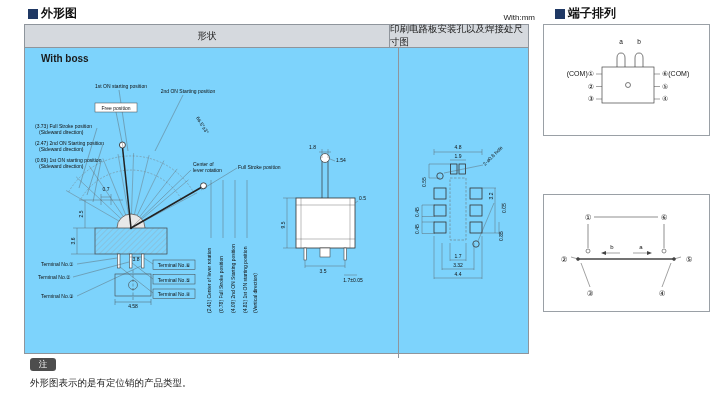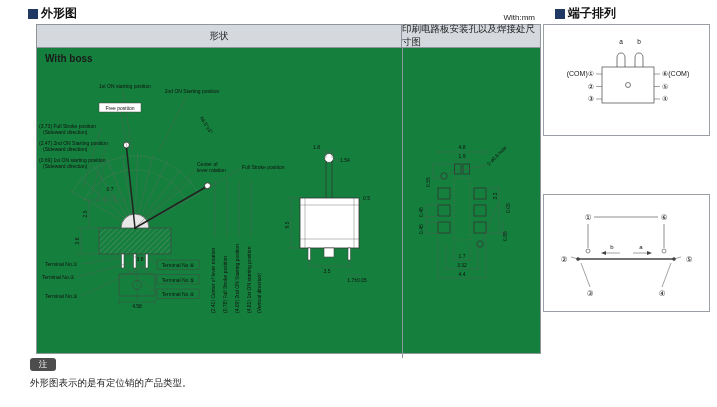--- a/index.html
+++ b/index.html
@@ -2,28 +2,28 @@
 <html><head>
 <meta charset="utf-8">
 <style>
   html,body { margin:0; padding:0; background:#fff; }
   .page { position:relative; width:717px; height:407px; background:#ffffff;
           font-family:"Liberation Sans", sans-serif; color:#1a1a1a; overflow:hidden; }
   .section-title { position:absolute; display:flex; align-items:center; gap:3px;
                    font-weight:bold; font-size:12px; color:#111; }
   .sq { width:10px; height:10px; background:#1f3864; flex:0 0 auto; }
   .unit { position:absolute; left:490px; top:13px; width:45px; text-align:right; font-size:8px; }
-  .outline-table { position:absolute; left:36px; top:24px; width:505px; height:330px;
-                   border:1px solid #8f959c; box-sizing:border-box; background:#15803d; }
+  .outline-table { position:absolute; left:24px; top:24px; width:505px; height:330px;
+                   border:1px solid #8f959c; box-sizing:border-box; background:#7dd3fc; }
   .table-header { display:flex; height:22px; background:#d5d9de; border-bottom:1px solid #8f959c;
                   font-size:9.5px; color:#222; }
   .th1 { width:365px; border-right:1px solid #8f959c; box-sizing:border-box;
          display:flex; align-items:center; justify-content:center; }
   .th2 { flex:1; display:flex; align-items:center; justify-content:center; }
-  .table-body { position:relative; height:310px; }
+  .table-body { position:relative; height:310px;margin-left:8px; }
   .col-divider { position:absolute; left:365px; top:0; width:1px; height:100%; background:#8f959c; }
   .with-boss { position:absolute; left:8px; top:5px; font-weight:bold; font-size:10px; z-index:2; }
   .table-body svg { position:absolute; top:0; }
   svg text { font-family:"Liberation Sans", sans-serif; fill:#111; }
   .t5 { font-size:5px; } .t6 { font-size:6px; }
   .t65 { font-size:6.5px; } .t7 { font-size:7px; } .t75 { font-size:7.5px; }
   .panel { position:absolute; border:1px solid #9aa0a6; background:#fff; box-sizing:border-box; }
   .panel-terminal { left:543px; top:24px; width:167px; height:112px; }
   .panel-circuit  { left:543px; top:194px; width:167px; height:118px; }
   .note-badge { position:absolute; left:30px; top:358px; width:26px; height:13px; background:#4d4d4d;

